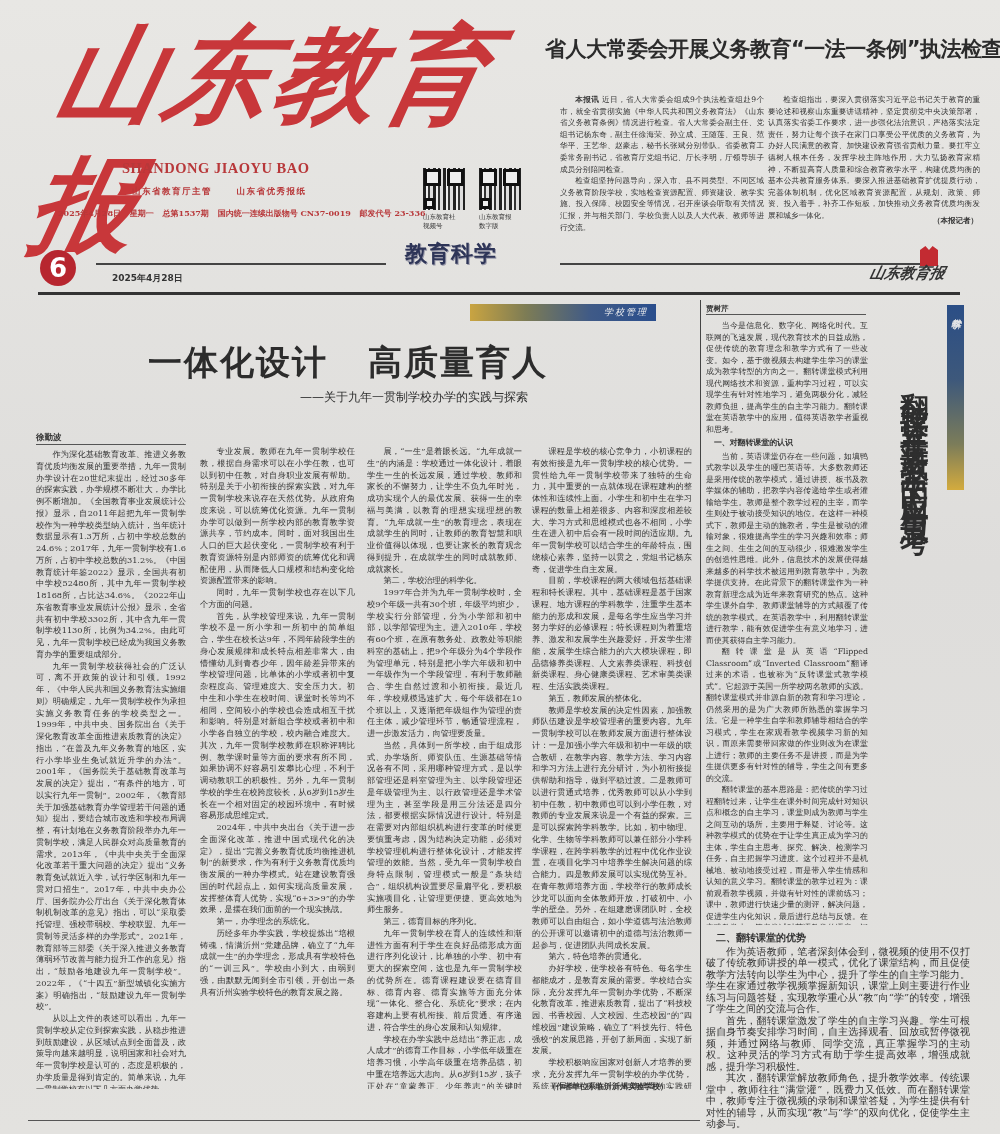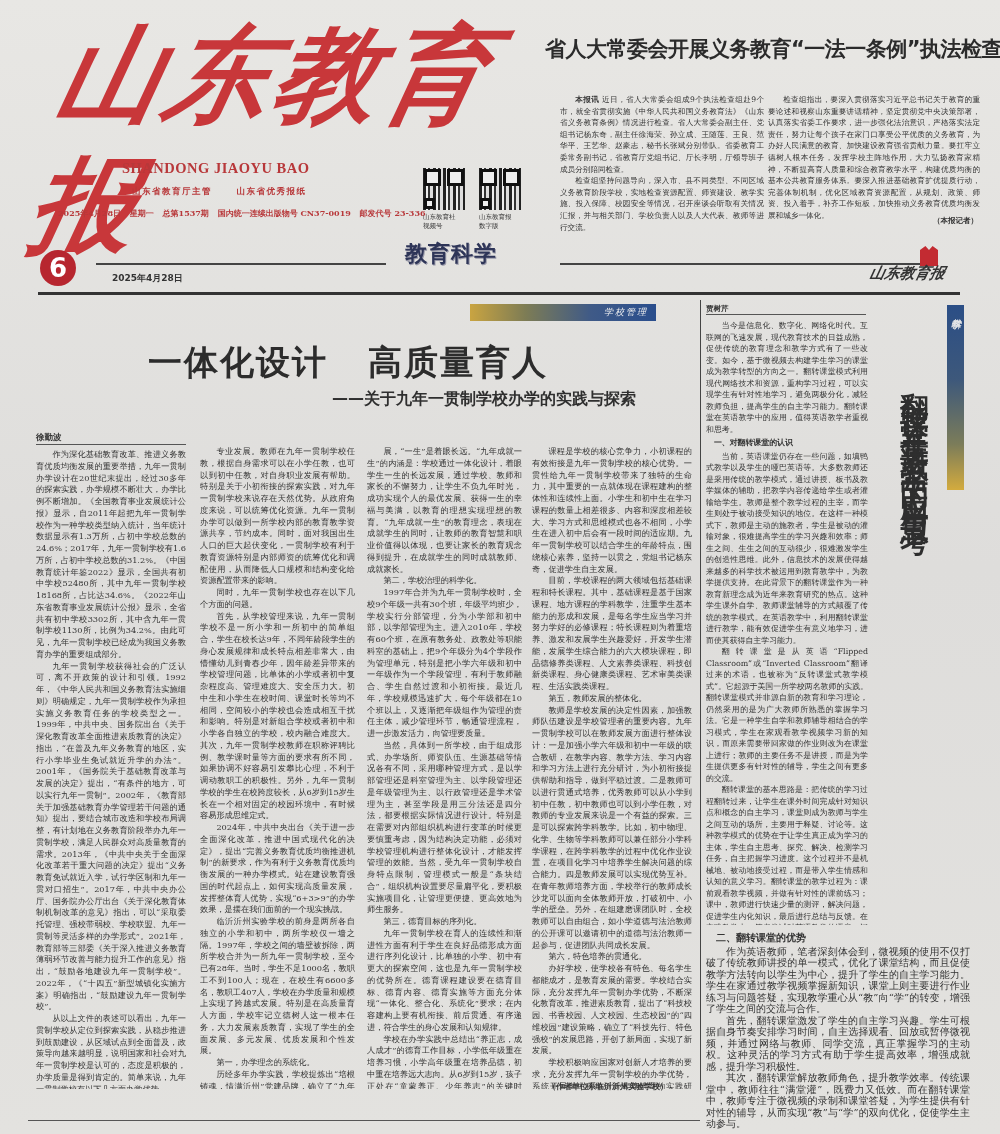--- a/index.html
+++ b/index.html
@@ -80,21 +80,21 @@
   .tag-bar {
     position: absolute; left: 470px; top: 304px; width: 186px; height: 17px;
     background: linear-gradient(90deg,#c9a441 0%,#7d7c55 30%,#3f5a87 65%,#2a4e8d 100%);
   }
   .tag-bar span { position: absolute; right: 8px; top: 2px; color: #f1f1f1; font-size: 9px; font-style: italic; letter-spacing: 2px; }
   .main-title {
     position: absolute; left: 148px; top: 340px; font-family: "DejaVu Sans", sans-serif; font-weight: bold;
     font-size: 34px; color: #2c2c2c; letter-spacing: 2px; white-space: nowrap;
   }
   .main-title span + span { margin-left: 40px; }
-  .subtitle { position: absolute; left: 332px; top: 389px; font-size: 16px; font-weight: bold; color: #2f2f2f; white-space: nowrap; }
+  .subtitle { position: absolute; left: 300px; top: 389px; font-size: 12px; font-weight: normal; color: #2f2f2f; white-space: nowrap; }
   .byline { position: absolute; left: 36px; top: 432px; font-size: 8.5px; font-weight: bold; color: #333; }
   .byline-rule { position: absolute; left: 36px; top: 444px; width: 150px; height: 1px; background: #555; }
 
   .col { position: absolute; font-size: 8.2px; line-height: 11.75px; color: #333; text-align: justify; overflow: hidden; }
   .col p { text-indent: 2em; }
   .col1 { left: 36px; top: 449px; width: 150px; height: 640px; }
   .col2 { left: 200px; top: 446px; width: 155px; height: 643px; }
   .col3 { left: 367px; top: 446px; width: 155px; height: 643px; }
   .col4 { left: 532px; top: 446px; width: 160px; height: 643px; }
   .col-divider { position: absolute; left: 700px; top: 300px; width: 1px; height: 790px; background: #444; }
@@ -189,21 +189,20 @@
     <p>作为深化基础教育改革、推进义务教育优质均衡发展的重要举措，九年一贯制办学设计在20世纪末提出，经过30多年的探索实践，办学规模不断壮大，办学比例不断增加。《全国教育事业发展统计公报》显示，自2011年起把九年一贯制学校作为一种学校类型纳入统计，当年统计数据显示有1.3万所，占初中学校总数的24.6%；2017年，九年一贯制学校有1.6万所，占初中学校总数的31.2%。《中国教育统计年鉴2022》显示，全国共有初中学校52480所，其中九年一贯制学校18168所，占比达34.6%。《2022年山东省教育事业发展统计公报》显示，全省共有初中学校3302所，其中含九年一贯制学校1130所，比例为34.2%。由此可见，九年一贯制学校已经成为我国义务教育办学的重要组成部分。</p>
     <p>九年一贯制学校获得社会的广泛认可，离不开政策的设计和引领。1992年，《中华人民共和国义务教育法实施细则》明确规定，九年一贯制学校作为承担实施义务教育任务的学校类型之一。1999年，中共中央、国务院出台《关于深化教育改革全面推进素质教育的决定》指出，“在普及九年义务教育的地区，实行小学毕业生免试就近升学的办法”。2001年，《国务院关于基础教育改革与发展的决定》提出，“有条件的地方，可以实行九年一贯制”。2002年，《教育部关于加强基础教育办学管理若干问题的通知》提出，要结合城市改造和学校布局调整，有计划地在义务教育阶段举办九年一贯制学校，满足人民群众对高质量教育的需求。2013年，《中共中央关于全面深化改革若干重大问题的决定》提出“义务教育免试就近入学，试行学区制和九年一贯对口招生”。2017年，中共中央办公厅、国务院办公厅出台《关于深化教育体制机制改革的意见》指出，可以“采取委托管理、强校带弱校、学校联盟、九年一贯制等灵活多样的办学形式”。2021年，教育部等三部委《关于深入推进义务教育薄弱环节改善与能力提升工作的意见》指出，“鼓励各地建设九年一贯制学校”。2022年，《“十四五”新型城镇化实施方案》明确指出，“鼓励建设九年一贯制学校”。</p>
     <p>从以上文件的表述可以看出，九年一贯制学校从定位到探索实践，从稳步推进到鼓励建设，从区域试点到全面普及，政策导向越来越明显，说明国家和社会对九年一贯制学校是认可的，态度是积极的，办学质量是得到肯定的。简单来说，九年一贯制学校有以下几方面办学优势。</p>
 
   </div>
   <div class="col col2">
     <p>专业发展。教师在九年一贯制学校任教，根据自身需求可以在小学任教，也可以到初中任教，对自身职业发展有帮助。特别是关于小初衔接的探索实践，对九年一贯制学校来说存在天然优势。从政府角度来说，可以统筹优化资源。九年一贯制办学可以做到一所学校内部的教育教学资源共享，节约成本。同时，面对我国出生人口的巨大起伏变化，一贯制学校有利于教育资源特别是内部师资的统筹优化和调配使用，从而降低人口规模和结构变化给资源配置带来的影响。</p>
     <p>同时，九年一贯制学校也存在以下几个方面的问题。</p>
     <p>首先，从学校管理来说，九年一贯制学校不是一所小学和一所初中的简单组合，学生在校长达9年，不同年龄段学生的身心发展规律和成长特点相差非常大，由懵懂幼儿到青春少年，因年龄差异带来的学校管理问题，比单体的小学或者初中复杂程度高、管理难度大、安全压力大。初中生和小学生在校时间、课堂时长等均不相同，空间较小的学校也会造成相互干扰和影响。特别是对新组合学校或者初中和小学各自独立的学校，校内融合难度大。其次，九年一贯制学校教师在职称评聘比例、教学课时量等方面的要求有所不同，如果协调不好容易引发攀比心理，不利于调动教职工的积极性。另外，九年一贯制学校的学生在校跨度较长，从6岁到15岁生长在一个相对固定的校园环境中，有时候容易形成思维定式。</p>
     <p>2024年，中共中央出台《关于进一步全面深化改革，推进中国式现代化的决定》，提出“完善义务教育优质均衡推进机制”的新要求，作为有利于义务教育优质均衡发展的一种办学模式。站在建设教育强国的时代起点上，如何实现高质量发展，发挥整体育人优势，实现“6+3&gt;9”的办学效果，是摆在我们面前的一个现实挑战。</p>
-    <p>临沂沂州实验学校的前身是两所各自独立的小学和初中，两所学校仅一墙之隔。1997年，学校之间的墙壁被拆除，两所学校合并为一所九年一贯制学校，至今已有28年。当时，学生不足1000名，教职工不到100人；现在，在校生有6600多名，教职工407人，学校在办学质量和规模上实现了跨越式发展。特别是在高质量育人方面，学校牢记立德树人这一根本任务，大力发展素质教育，实现了学生的全面发展、多元发展、优质发展和个性发展。</p>
     <p>第一，办学理念的系统化。</p>
     <p>历经多年办学实践，学校提炼出“培根铸魂，情满沂州”党建品牌，确立了“九年成就一生”的办学理念，形成具有学校特色的“一训三风”。学校由小到大，由弱到强，由默默无闻到全市引领，开创出一条具有沂州实验学校特色的教育发展之路。</p>
 
   </div>
   <div class="col col3">
     <p>展，“一生”是着眼长远。“九年成就一生”的内涵是：学校通过一体化设计，着眼学生一生的长远发展，通过学校、教师和家长的不懈努力，让学生不负九年时光，成功实现个人的最优发展、获得一生的幸福与美满，以教育的理想实现理想的教育。“九年成就一生”的教育理念，表现在成就学生的同时，让教师的教育智慧和职业价值得以体现，也要让家长的教育观念得到提升，在成就学生的同时成就教师、成就家长。</p>
     <p>第二，学校治理的科学化。</p>
     <p>1997年合并为九年一贯制学校时，全校9个年级一共有30个班，年级平均班少，学校实行分部管理，分为小学部和初中部，以学部管理为主。进入2010年，学校有60个班，在原有教务处、政教处等职能科室的基础上，把9个年级分为4个学段作为管理单元，特别是把小学六年级和初中一年级作为一个学段管理，有利于教师融合、学生自然过渡和小初衔接。最近几年，学校规模迅速扩大，每个年级都在10个班以上，又逐渐把年级组作为管理的责任主体，减少管理环节，畅通管理流程，进一步激发活力，向管理要质量。</p>
     <p>当然，具体到一所学校，由于组成形式、办学场所、师资队伍、生源基础等情况各有不同，采用哪种管理方式，是以学部管理还是科室管理为主、以学段管理还是年级管理为主、以行政管理还是学术管理为主，甚至学段是用三分法还是四分法，都要根据实际情况进行设计。特别是在需要对内部组织机构进行变革的时候更要慎重考虑，因为结构决定功能，必须对学校管理机构进行整体化设计，才能发挥管理的效能。当然，受九年一贯制学校自身特点限制，管理模式一般是“条块结合”，组织机构设置要尽量扁平化，要积极实施项目化，让管理更便捷、更高效地为师生服务。</p>
     <p>第三，德育目标的序列化。</p>

